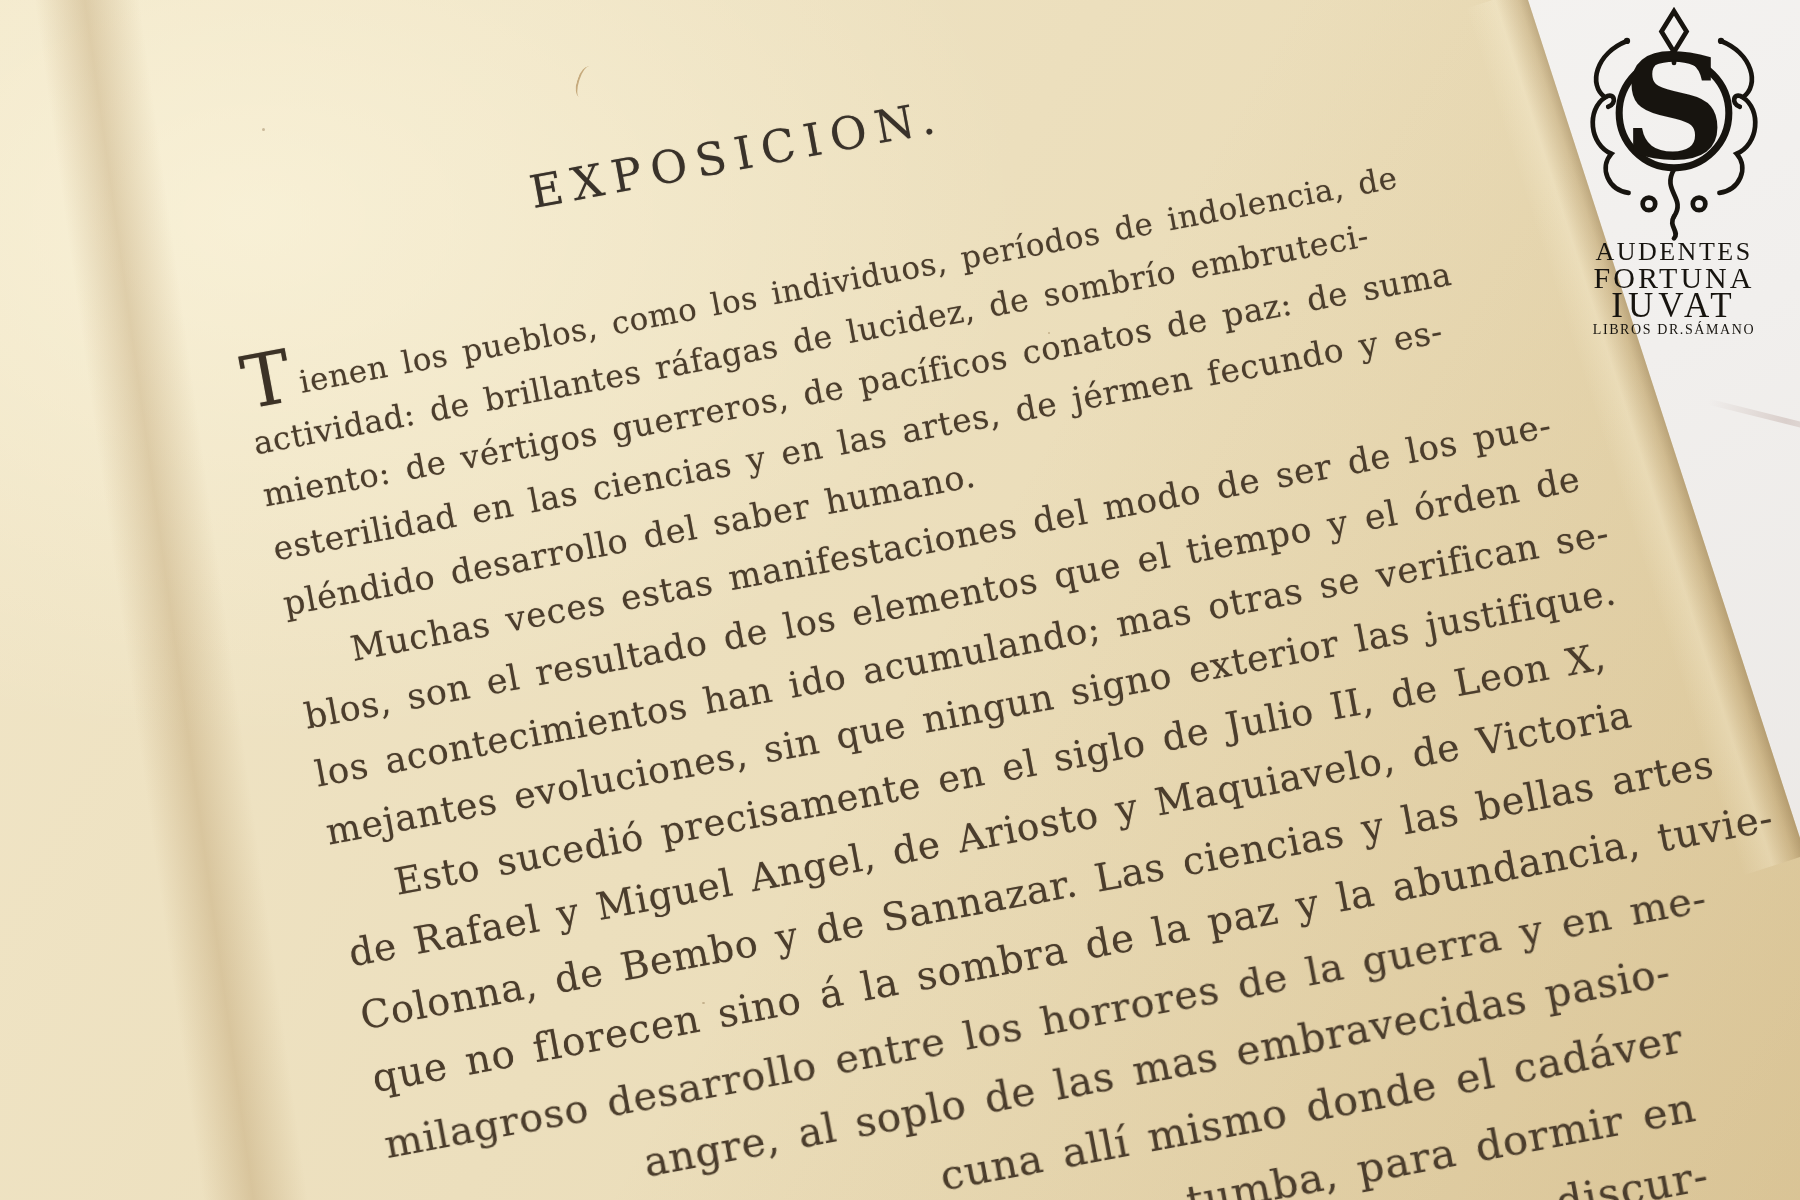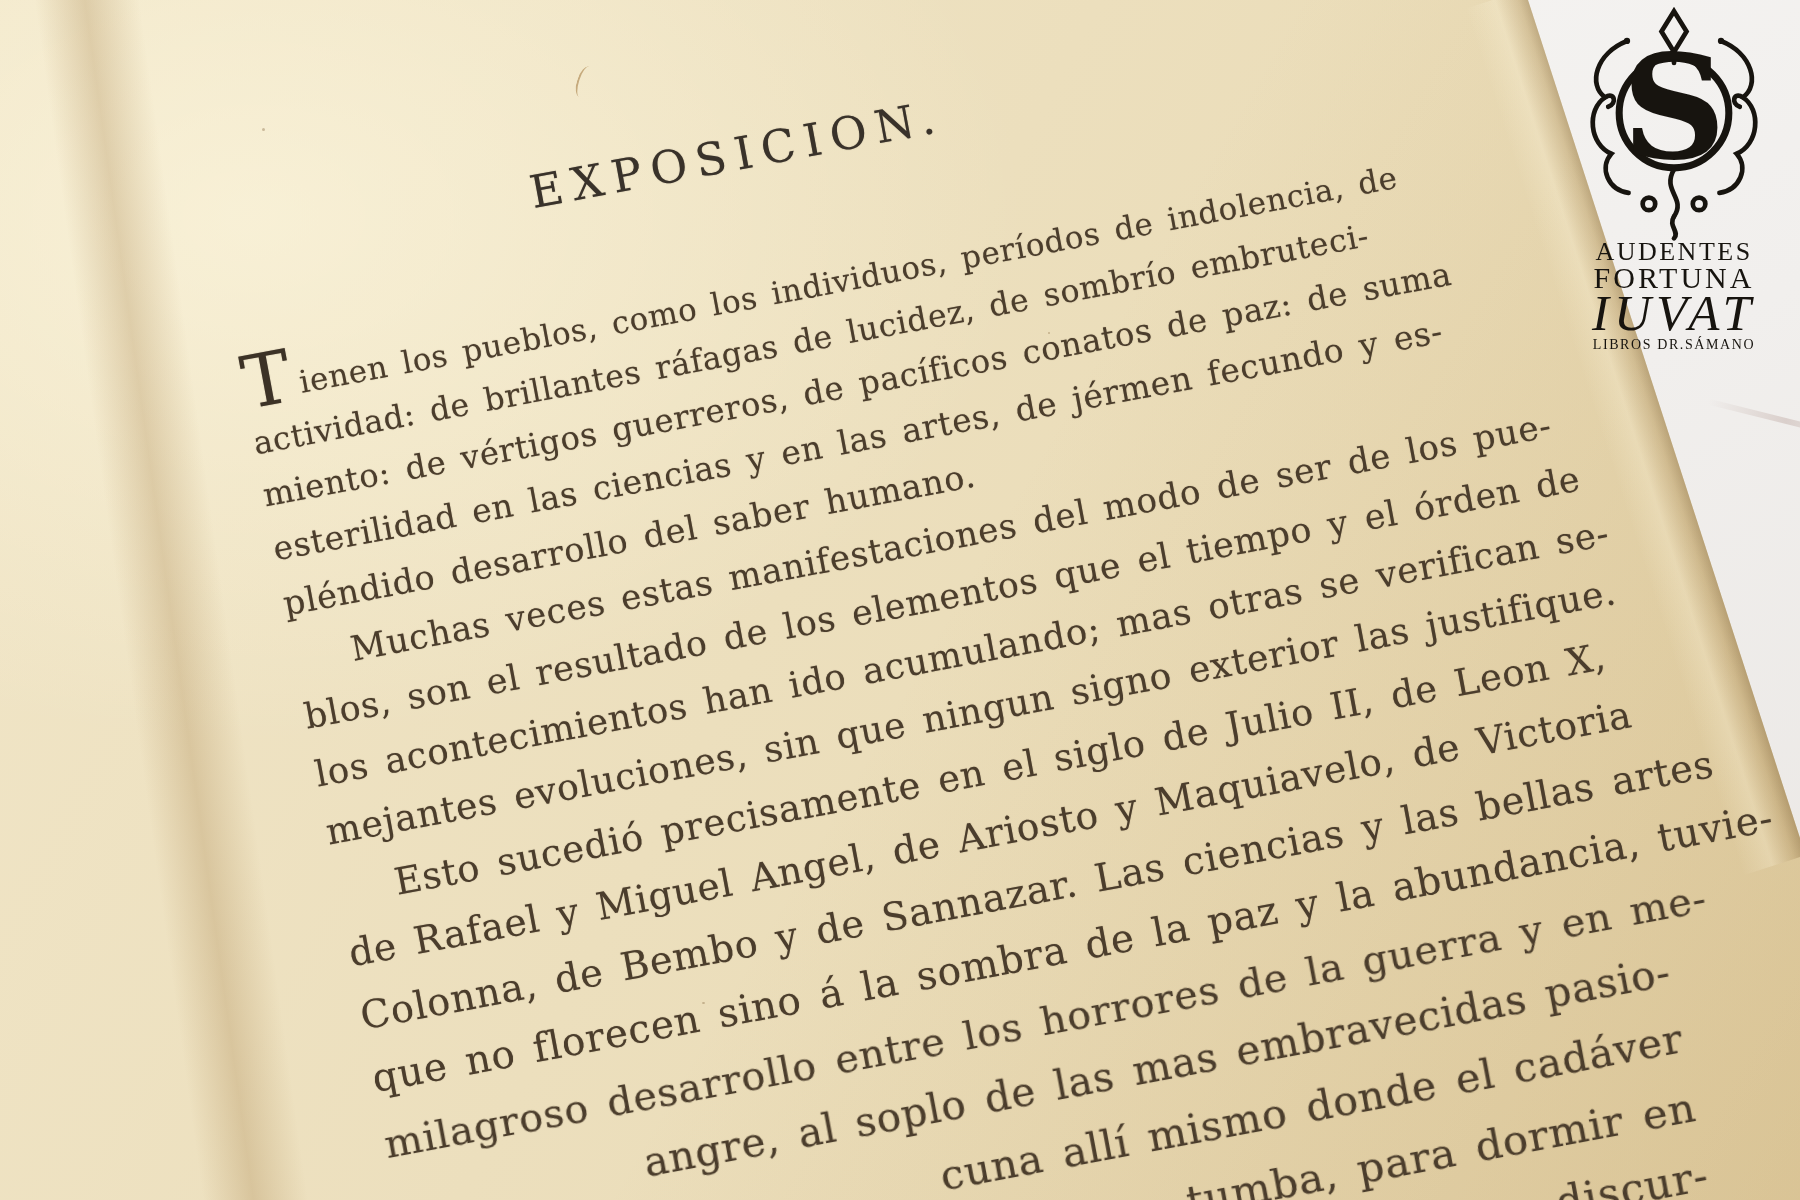--- a/index.html
+++ b/index.html
@@ -62,21 +62,21 @@
     transform:translateY(0.08em);margin-right:7px;color:#3c3226;
   }
   
   .watermark{
     position:absolute;left:1568px;top:6px;width:212px;text-align:center;
     color:#17140f;font-family:"Liberation Serif", serif;
   }
   .monogram{display:block;margin:0 auto -4px auto;}
   .wm-audentes{font-size:26px;letter-spacing:2.5px;line-height:1.05;}
   .wm-fortuna{font-size:30px;letter-spacing:3px;line-height:1.0;margin-top:-2px;text-align:center;}
-  .wm-iuvat{font-size:51px;letter-spacing:5px;line-height:0.95;margin-top:-4px;font-style:italic;}
+  .wm-iuvat{font-size:35px;letter-spacing:5px;line-height:0.95;margin-top:-4px;}
   .wm-libros{font-size:14px;letter-spacing:1.6px;line-height:1;margin-top:0px;text-align:center;}
 </style>
 </head>
 <body>
 
 <div class="paper">
   <div class="crease"></div>
   <div class="edge-shade"></div>
   <div class="fiber"></div>
   <div class="speck" style="left:262px;top:128px;width:3px;height:3px;"></div>

